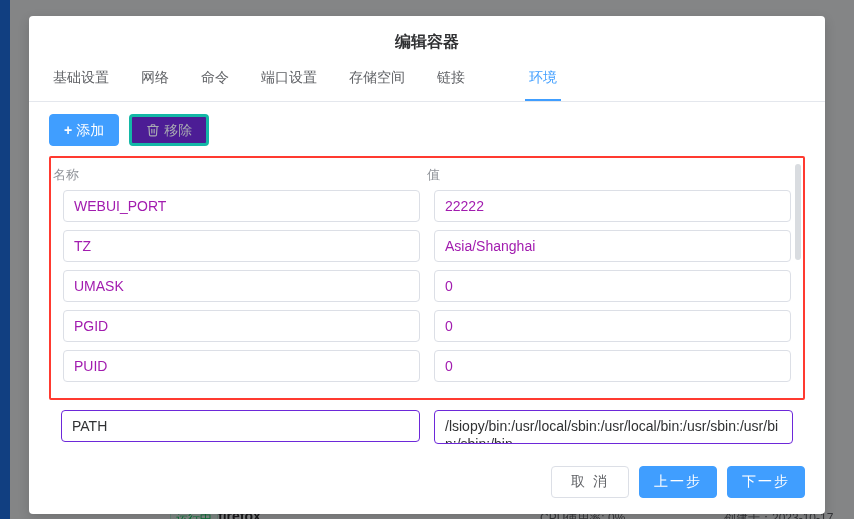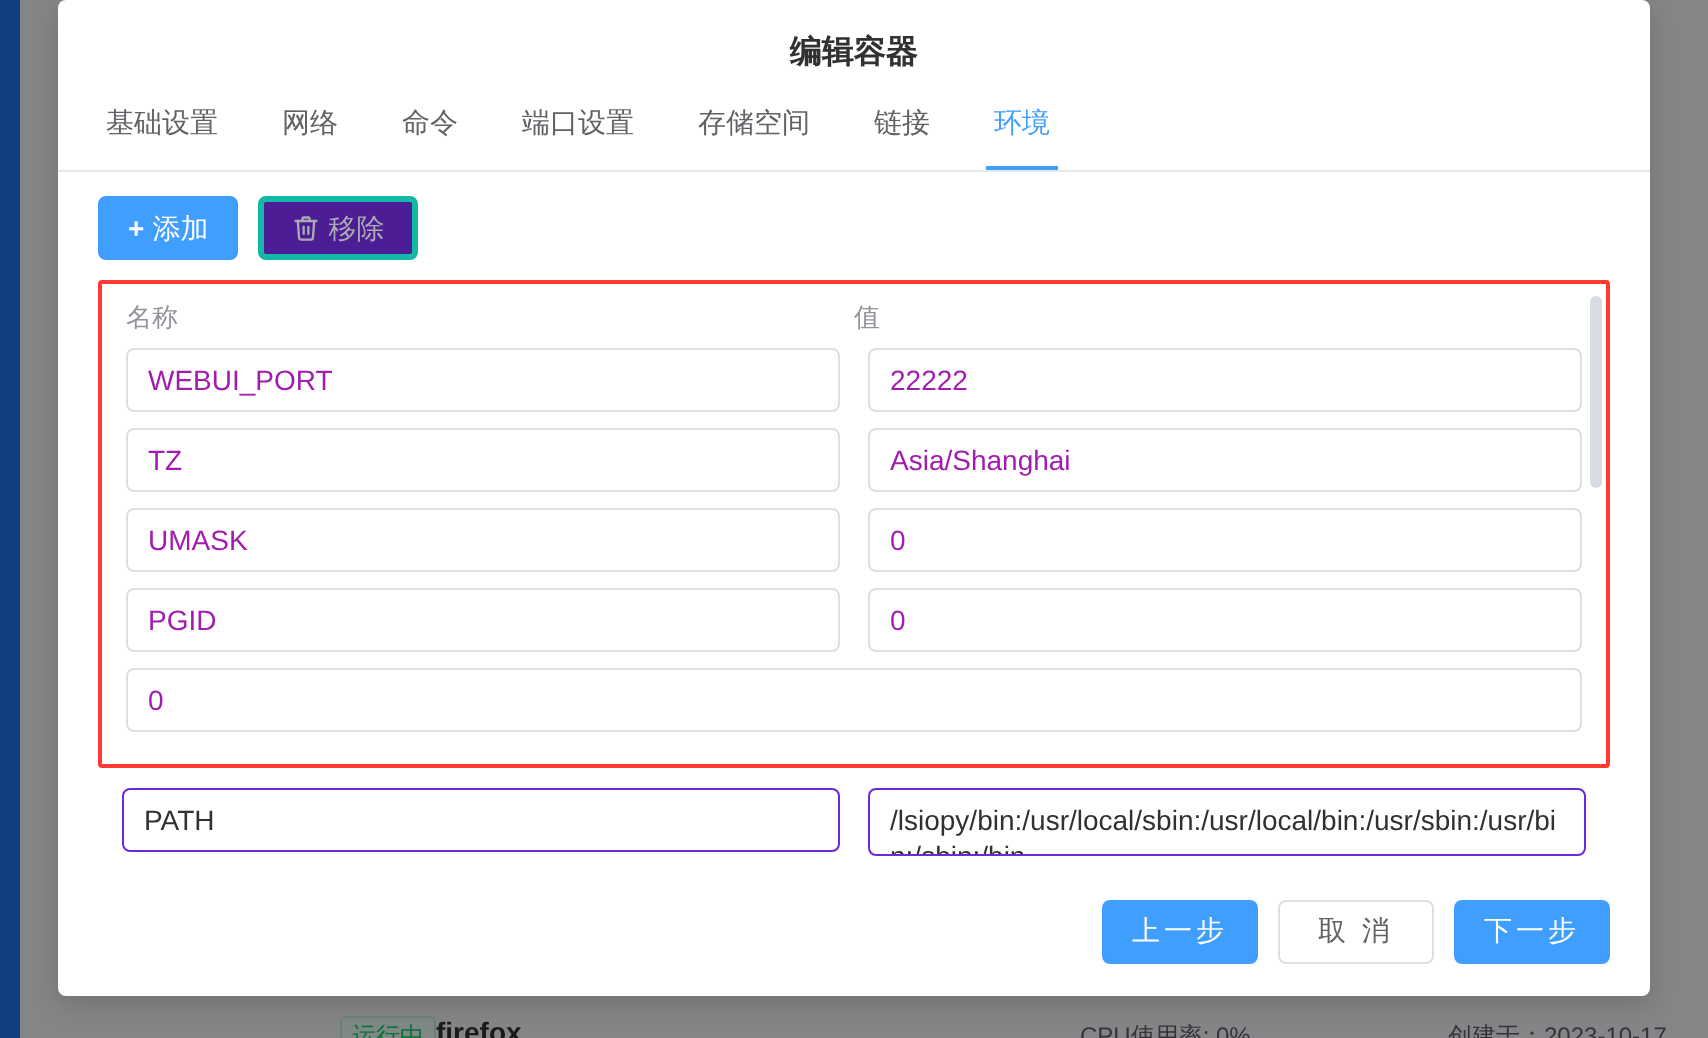--- a/index.html
+++ b/index.html
@@ -40,21 +40,21 @@
 
   .overlay {
     position: absolute;
     inset: 0;
     background: rgba(0,0,0,0.45);
   }
 
   .dialog {
     position: absolute;
     left: 29px;
-    top: 0;
+    top: 16px;
     width: 796px;
     height: 498px;
     background: #ffffff;
     border-radius: 4px;
     box-shadow: 0 4px 12px rgba(0,0,0,0.15);
     display: flex;
     flex-direction: column;
   }
 
   .dialog-header {
@@ -76,20 +76,21 @@
   }
   .tab {
     padding: 0 4px 12px;
     cursor: pointer;
     border-bottom: 2px solid transparent;
     line-height: 20px;
   }
   .tab.active {
     color: #409eff;
     border-bottom-color: #409eff;
+    margin-left: 32px;
   }
 
   .toolbar {
     display: flex;
     gap: 10px;
     padding: 12px 20px 10px;
     align-items: center;
   }
   .btn {
     display: inline-flex;
@@ -125,21 +126,21 @@
     margin: 0 20px;
     border: 2px solid #ff3a30;
     border-radius: 2px;
     box-sizing: border-box;
     height: 244px;
     position: relative;
   }
 
   .table-head {
     display: flex;
-    padding: 8px 12px 6px;
+    padding: 8px 2px 6px;
     font-size: 13px;
     color: #909399;
   }
   .col-name { flex: 0 0 50%; }
   .col-value { flex: 0 0 50%; }
 
   .rows {
     padding: 0 12px;
   }
   .row {
@@ -290,34 +291,35 @@
       </div>
       <div class="row">
         <input value="UMASK" style="">
         <input value="0" style="">
       </div>
       <div class="row">
         <input value="PGID" style="">
         <input value="0" style="">
       </div>
       <div class="row">
+        <input value="PUID" style="">
         <input value="0" style="">
       </div>
     </div>
     <div class="vscroll"></div>
   </div>
 
   <div class="extra-row">
     <div class="extra-name-wrap">
       <input value="PATH" style="">
     </div>
     <div class="extra-value-wrap">
       <textarea style="">/lsiopy/bin:/usr/local/sbin:/usr/local/bin:/usr/sbin:/usr/bin:/sbin:/bin</textarea>
     </div>
   </div>
 
   <div class="dialog-footer">
+    <div class="fbtn fbtn-default">取 消</div>
     <div class="fbtn fbtn-primary">上一步</div>
-    <div class="fbtn fbtn-default">取 消</div>
     <div class="fbtn fbtn-primary">下一步</div>
   </div>
 
 </div>
 
 </body></html>

